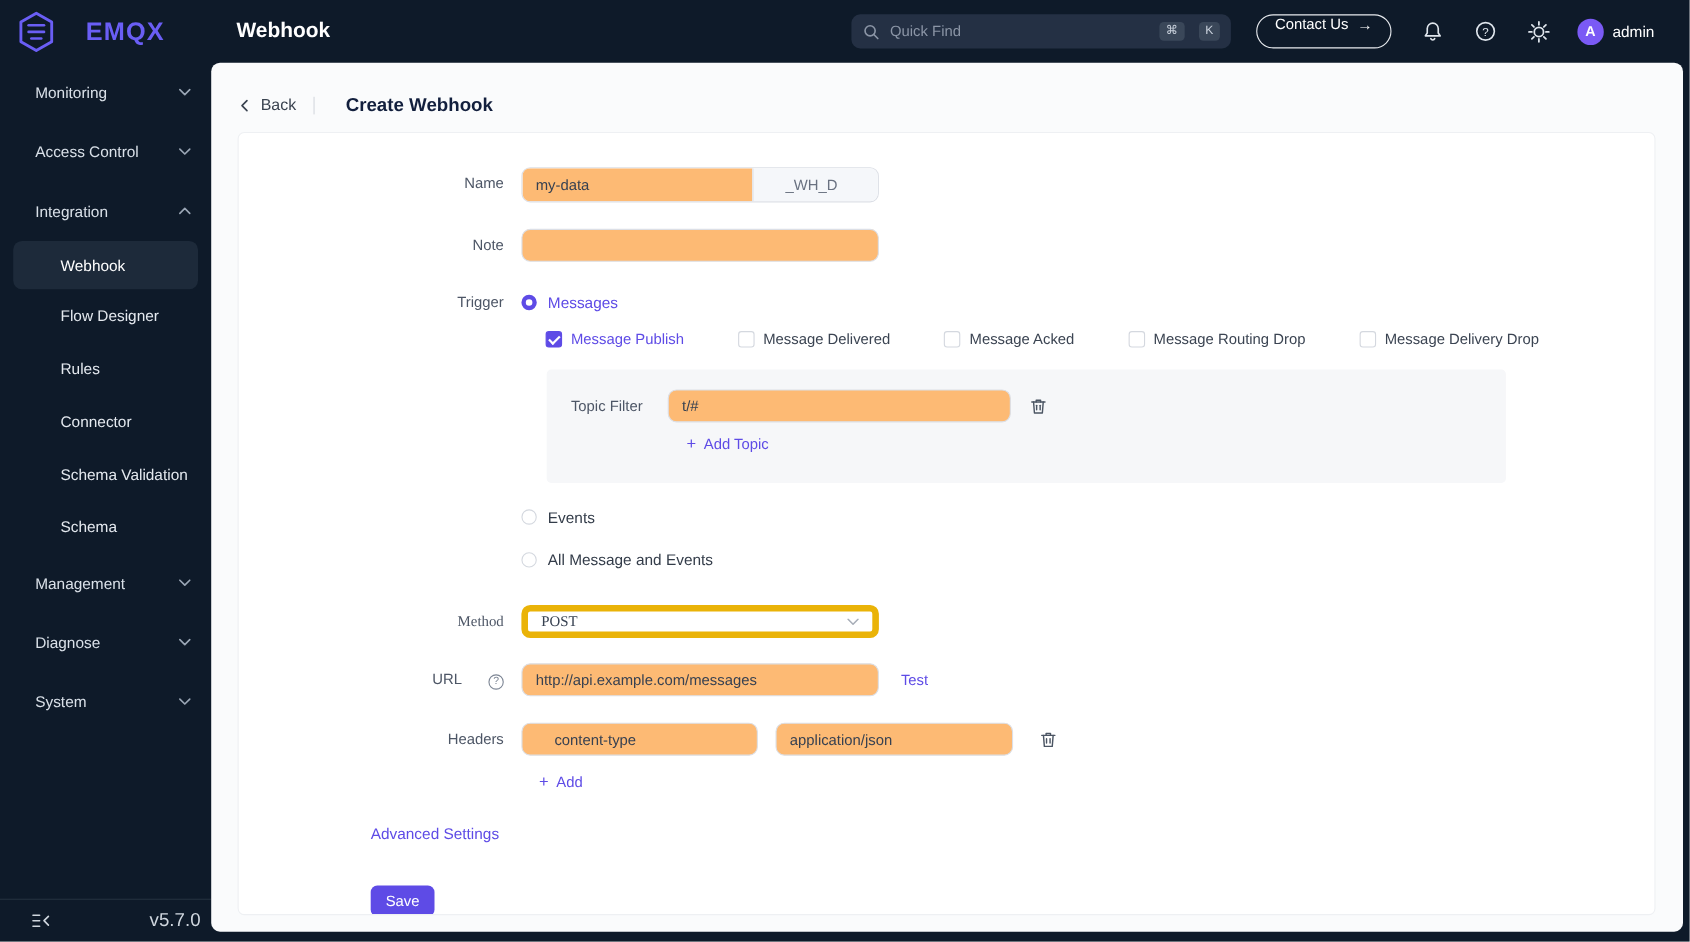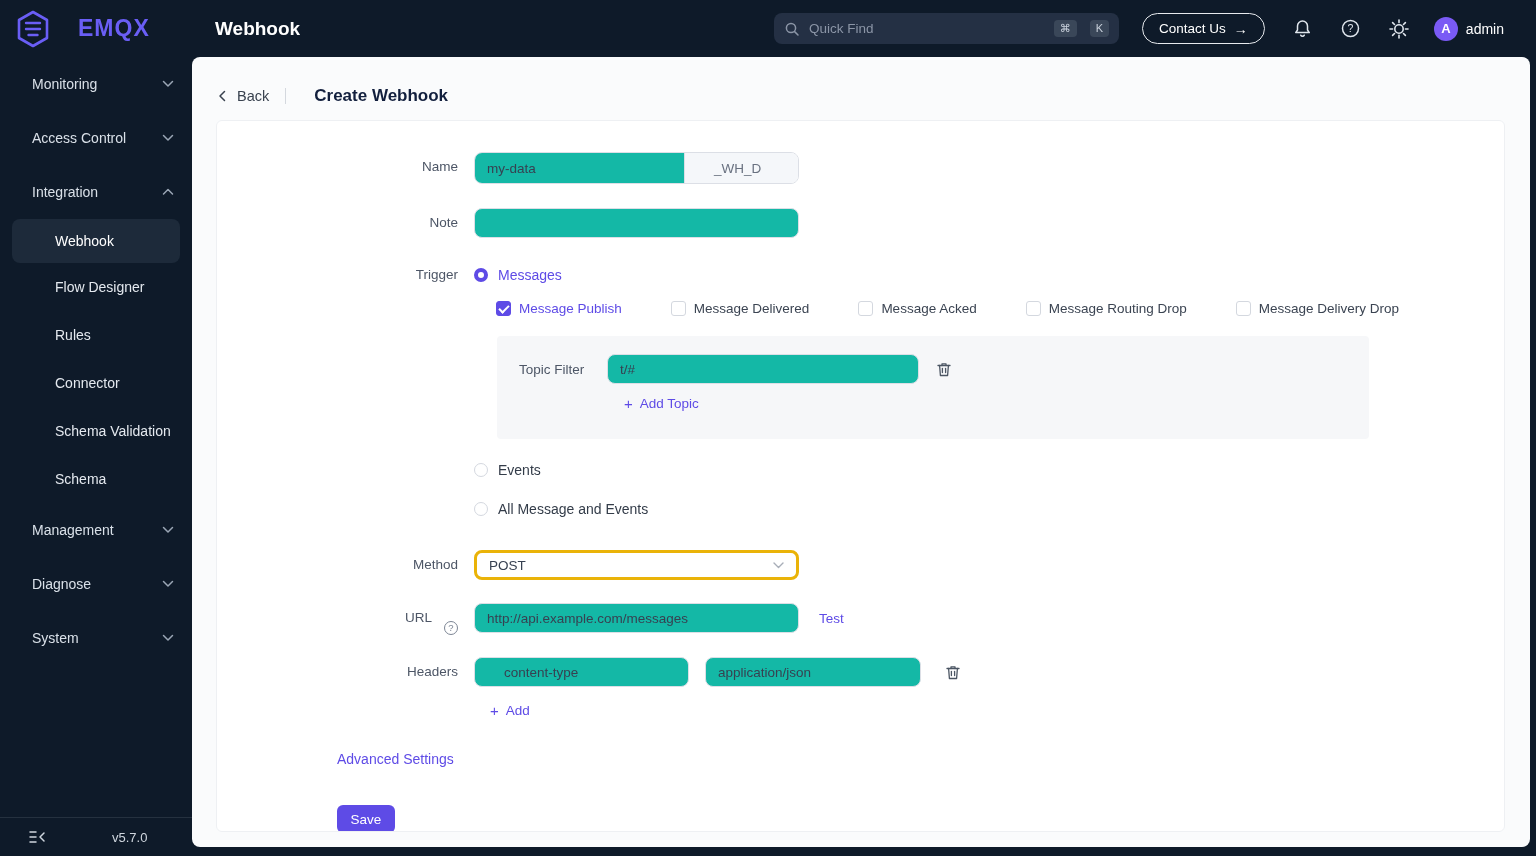--- a/index.html
+++ b/index.html
@@ -26,21 +26,21 @@
     display: flex; align-items: center; padding: 0 10px; gap: 9px; cursor: text;
   }
   .search-placeholder { color: #8b95a6; font-size: 13.5px; flex: 1; }
   .kbd {
     background: #3a4759; color: #c9d1dc; font-size: 11px; border-radius: 4px;
     padding: 2px 6px; margin-left: 4px; line-height: 13px;
   }
   .contact-btn {
     margin-left: 23px; height: 31px; padding: 0 16px; border: 1px solid #e7eaee;
     border-radius: 16px; background: transparent; color: #ffffff; font-size: 13.5px;
-    display: flex; align-items: center; gap: 8px; cursor: pointer; flex: none;
+    display: flex; gap: 8px; cursor: pointer; flex: none;
   }
   .contact-arrow { font-size: 14px; color: #ffffff; }
   .header-icons { display: flex; align-items: center; gap: 27px; margin-left: 27px; }
   .hicon { cursor: pointer; }
   .user-chip { display: flex; align-items: center; gap: 8px; margin-left: 24px; margin-right: 32px; cursor: pointer; }
   .avatar {
     width: 24px; height: 24px; border-radius: 50%; background: #7a5af5;
     color: #fff; font-size: 13px; font-weight: bold;
     display: flex; align-items: center; justify-content: center;
   }
@@ -59,21 +59,21 @@
   .nav-sub.active {
     background: #1d2a3a; border-radius: 8px; margin: 0 12px; padding-left: 43px;
     height: 44px; color: #ffffff;
   }
   .chev { stroke: #9aa6b5; }
   .sidebar-footer {
     position: absolute; bottom: 0; left: 0; width: 192px; height: 39px;
     border-top: 1px solid #25313f; display: flex; align-items: center;
   }
   .collapse-btn { margin-left: 28px; cursor: pointer; }
-  .version { color: #cfd6de; font-size: 13px; margin-left: 66px; }
+  .version { color: #cfd6de; font-size: 17px; margin-left: 90px; }
 
   
   .main-panel {
     position: absolute; left: 192px; top: 57px; width: 1338px; height: 790px;
     background: #fafbfc; border-radius: 8px; overflow: hidden;
   }
   .breadcrumb-row { display: flex; align-items: center; padding: 29px 0 0 26px; }
   .back-link { display: flex; align-items: center; gap: 11px; color: #39424f; font-size: 14.5px; cursor: pointer; }
   .crumb-divider { width: 1px; height: 16px; background: #d4d8de; margin: 0 16px; }
   .create-title { color: #121f3d; font-size: 17px; font-weight: bold; margin-left: 12px; }
@@ -84,21 +84,21 @@
   }
   .form-row { display: flex; }
   .f-label {
     width: 257px; flex: none; text-align: right; padding-right: 16px;
     color: #4d5666; font-size: 13.5px; line-height: 30px;
   }
   .f-label.sm { line-height: 18px; }
   .f-field { flex: 1; }
 
   .inp {
-    height: 30px; border: 1px solid #dcdfe6; border-radius: 8px; background: #14b8a6;
+    height: 30px; border: 1px solid #dcdfe6; border-radius: 8px; background: #fdba74;
     font-family: "Liberation Sans", sans-serif; font-size: 13.5px; color: #374151;
     padding: 0 12px; outline: none; display: block;
   }
   .name-group { display: flex; width: 325px; border: 1px solid #dcdfe6; border-radius: 8px; overflow: hidden; height: 32px; }
   .name-group input { border: none; border-radius: 0; flex: 1; height: 30px; }
   .name-suffix {
     width: 114px; background: #f5f7fa; border-left: 1px solid #dcdfe6;
     color: #697180; font-size: 13.5px; display: flex; align-items: center; padding-left: 29px;
   }
   .w325 { width: 325px; }
@@ -131,27 +131,27 @@
   .trash-btn { background: none; border: none; cursor: pointer; padding: 0; }
   .link-btn {
     display: inline-flex; align-items: center; gap: 7px; color: #5e4be6;
     font-size: 13.5px; cursor: pointer; background: none; border: none;
     font-family: "Liberation Sans", sans-serif; padding: 0;
   }
   .plus-glyph { font-size: 15px; line-height: 15px; }
   .add-topic { margin: 12px 0 0 105px; }
 
   .select-box {
-    width: 325px; height: 30px; border: 3px solid #eab308; border-radius: 8px;
+    width: 325px; height: 30px; border: 6px solid #eab308; border-radius: 8px;
     display: flex; align-items: center; justify-content: space-between;
     padding: 0 12px; cursor: pointer; background: #fff;
   }
   .select-value { font-size: 13.5px; color: #374151; }
 
-  .label-with-icon { display: inline-flex; align-items: flex-end; gap: 12px; }
+  .label-with-icon { display: inline-flex; align-items: center; gap: 24px; }
   .help-circle {
     width: 14px; height: 14px; border: 1px solid #7c8594; border-radius: 50%;
     color: #7c8594; font-size: 9.5px; display: inline-flex; align-items: center;
     justify-content: center; position: relative; top: 2px;
   }
   .help-circle::after { content: "?"; }
   .url-line { display: flex; align-items: center; gap: 20px; }
   .test-link { color: #5e4be6; font-size: 13.5px; cursor: pointer; }
 
   .headers-line { display: flex; align-items: center; }
@@ -407,21 +407,21 @@
         </div>
 
         <div class="radio-row" style="margin-top:21px;">
           <span class="radio"></span>
           <span class="radio-label">All Message and Events</span>
         </div>
 
       </div>
     </div>
 
-    <div class="form-row" style="margin-top:32px;">
+    <div class="form-row" style="margin-top:32px;font-family:Liberation Serif, serif;">
       <span class="f-label">Method</span>
       <div class="f-field">
         <div class="select-box">
           <span class="select-value">POST</span>
           <svg width="11" height="7" viewBox="0 0 11 7">
               <polyline points="1,1 5.5,5.5 10,1" fill="none" stroke="#a8aeb8" stroke-width="1.4" stroke-linecap="round" stroke-linejoin="round"></polyline>
             </svg>
         </div>
       </div>
     </div>

